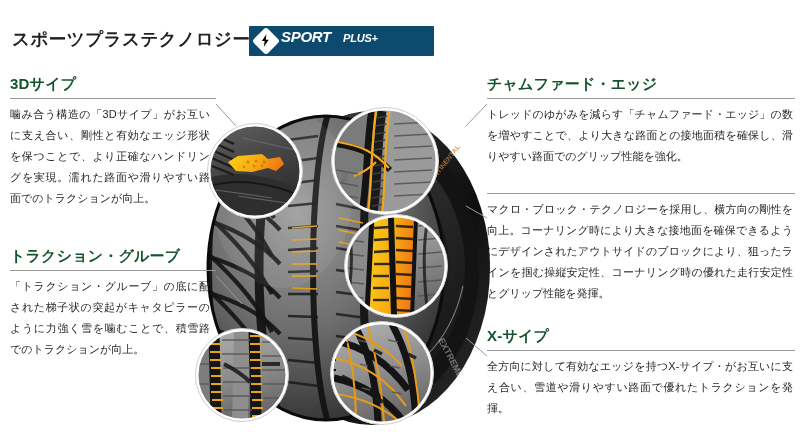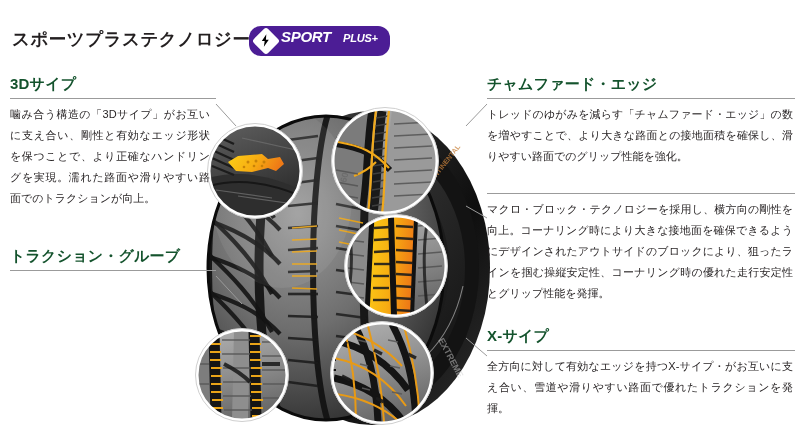--- a/index.html
+++ b/index.html
@@ -12,22 +12,22 @@
   .page{position:absolute;inset:0;margin-top:16px;}
 
   
   .hdr-title{
     position:absolute;left:12px;top:11px;
     font-size:17.5px;font-weight:700;letter-spacing:.5px;color:#231f20;
     white-space:nowrap;
   }
   .logo{
     position:absolute;left:249px;top:10px;width:141px;height:30px;
-    background:#4c1d95;border-radius:12px;
-    display:flex;align-items:center;
+    background:#0c4a6e;border-radius:1px;
+    display:flex;align-items:center;padding-left:44px;
   }
   .logo-mark{
     position:absolute;left:7px;top:5px;width:20px;height:20px;
     background:#fff;transform:rotate(45deg);border-radius:3px;
   }
   .logo-bolt{
     position:absolute;left:13px;top:9px;width:9px;height:13px;
     color:#000;font-size:13px;line-height:13px;font-weight:700;
     text-align:center;z-index:3;
   }
@@ -505,20 +505,21 @@
 
   <div class="block col-l" style="top:58px;">
     <h3>3Dサイプ</h3>
     <div class="rule"></div>
     <div class="body">噛み合う構造の「3Dサイプ」がお互いに支え合い、剛性と有効なエッジ形状を保つことで、より正確なハンドリングを実現。濡れた路面や滑りやすい路面でのトラクションが向上。</div>
   </div>
 
   <div class="block col-l" style="top:230px;">
     <h3>トラクション・グルーブ</h3>
     <div class="rule"></div>
+    <div class="body">「トラクション・グルーブ」の底に配された梯子状の突起がキャタピラーのように力強く雪を噛むことで、積雪路でのトラクションが向上。</div>
   </div>
 
   <div class="block col-r" style="top:58px;">
     <h3>チャムファード・エッジ</h3>
     <div class="rule"></div>
     <div class="body">トレッドのゆがみを減らす「チャムファード・エッジ」の数を増やすことで、より大きな路面との接地面積を確保し、滑りやすい路面でのグリップ性能を強化。</div>
   </div>
 
   <div class="block col-r" style="top:172px;">
     <div class="rule"></div>

